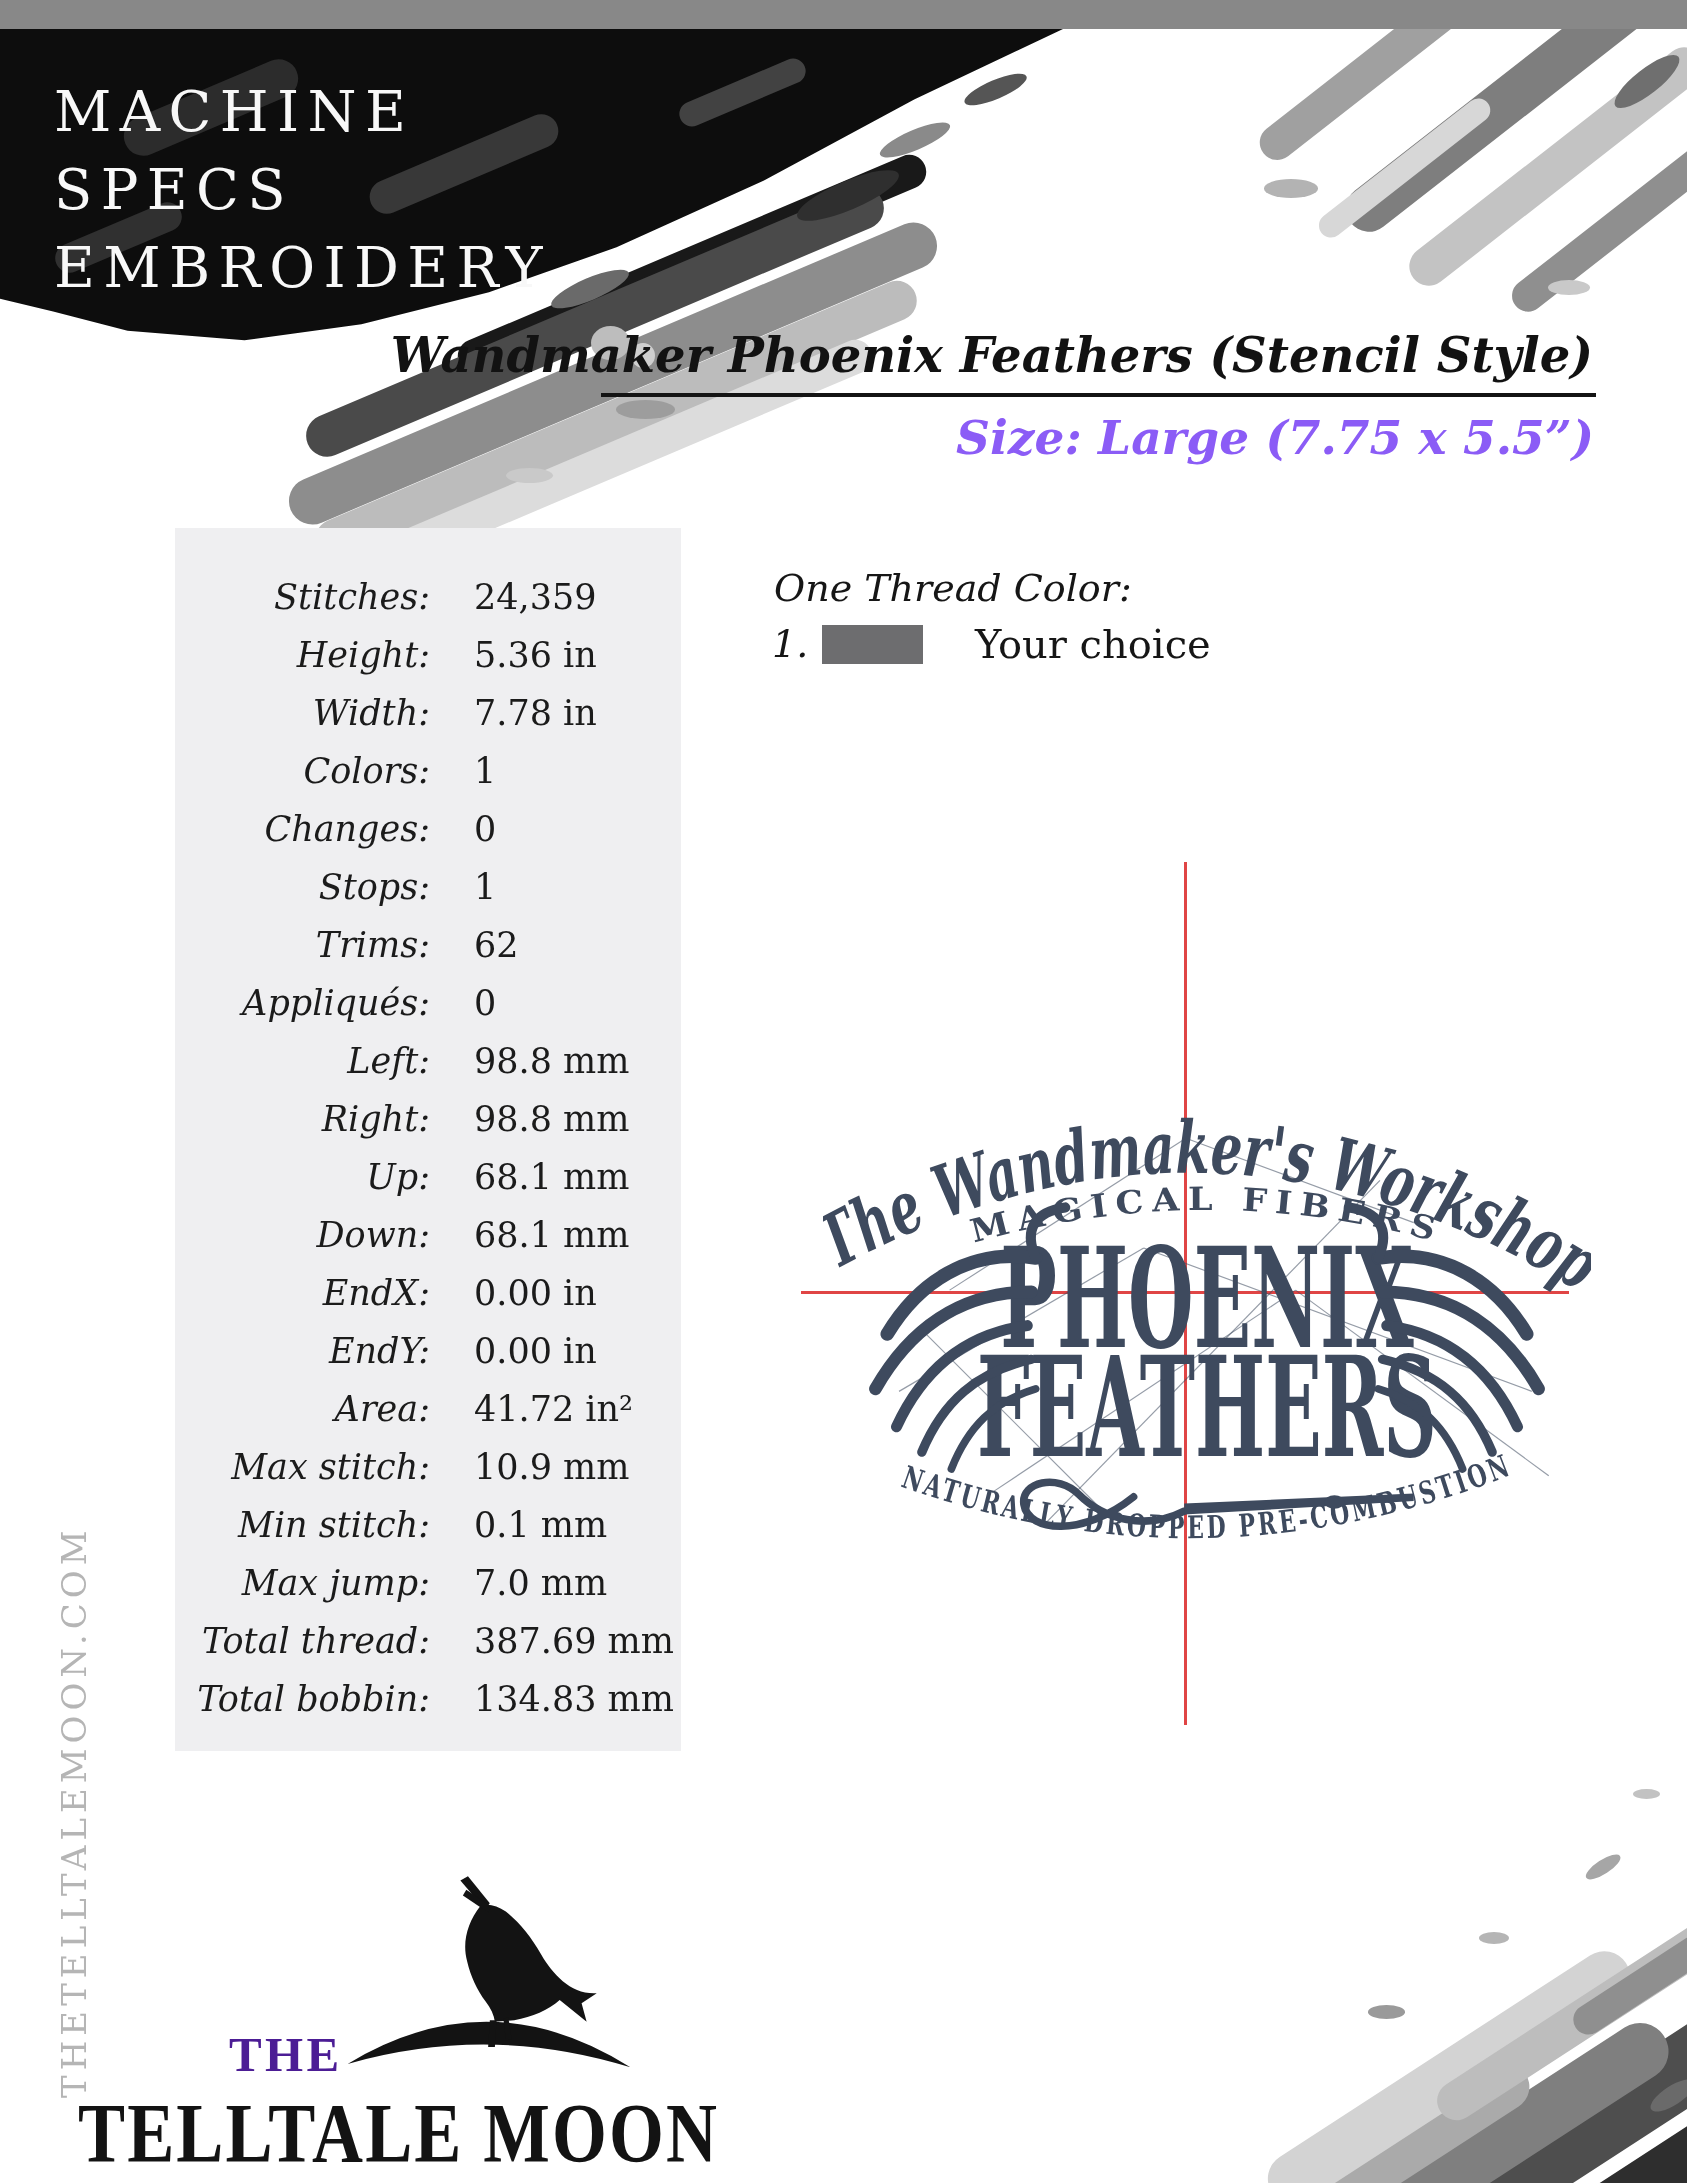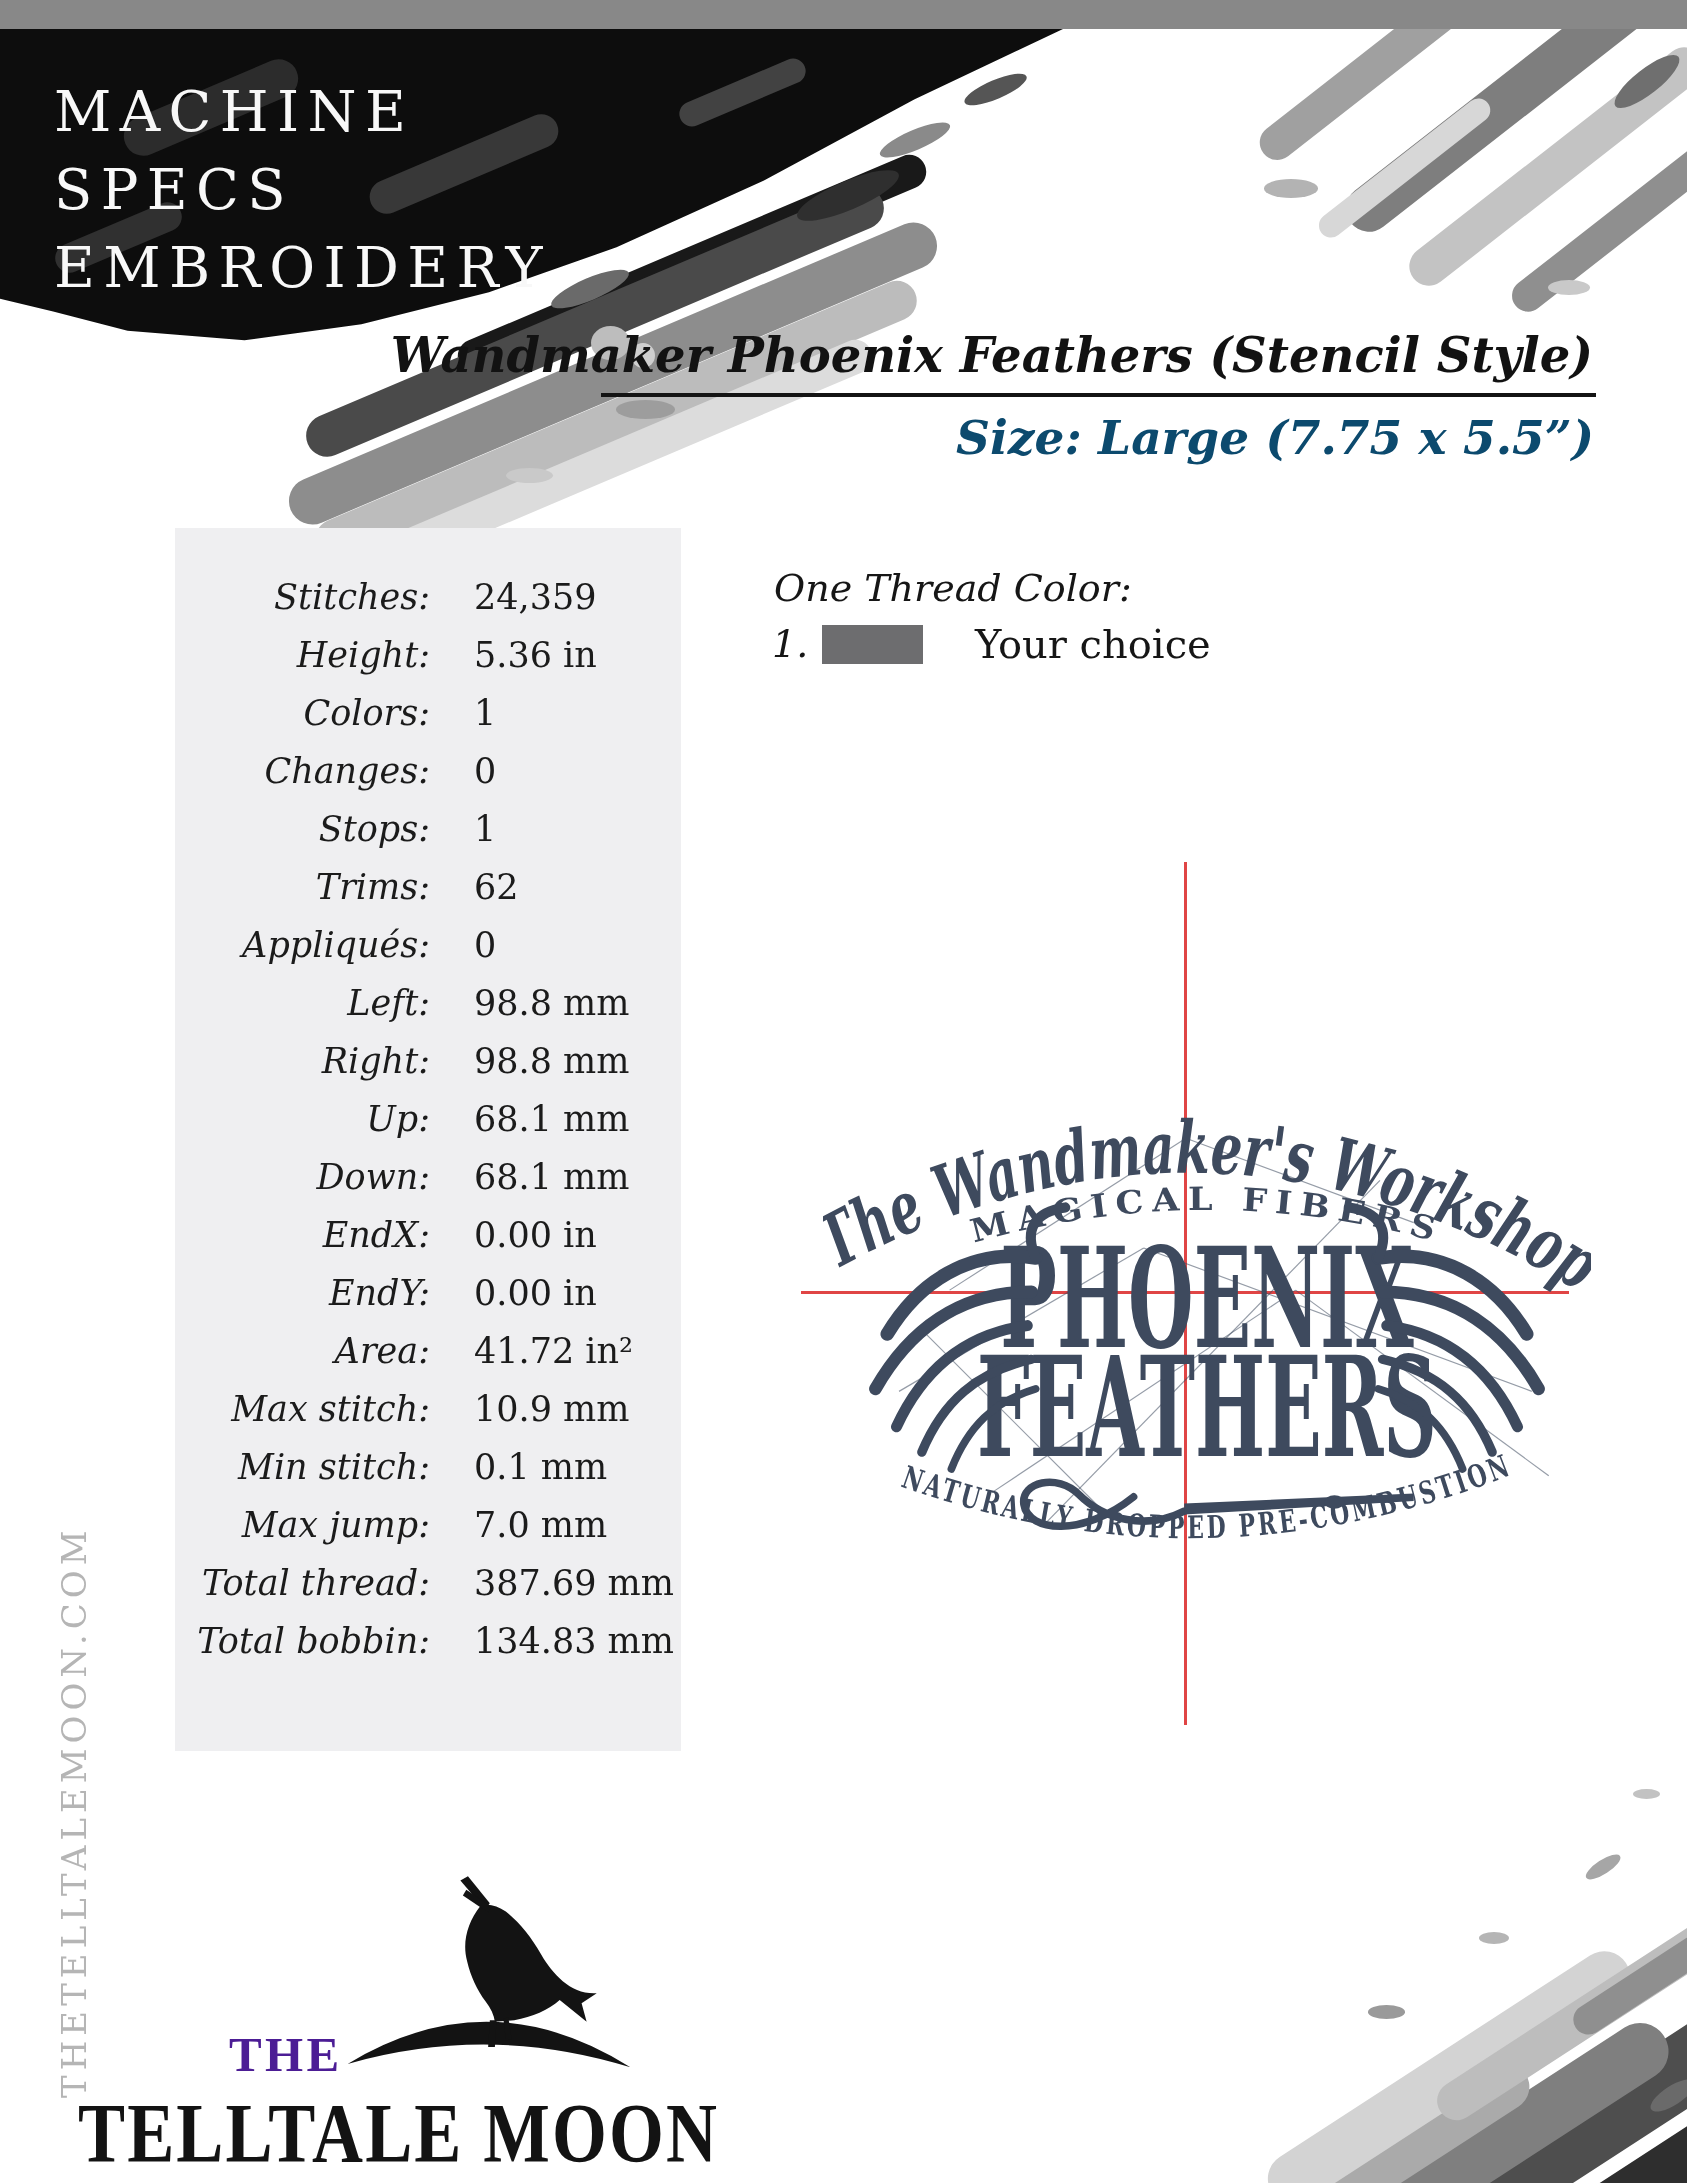--- a/index.html
+++ b/index.html
@@ -12,21 +12,21 @@
   .banner-black{position:absolute;left:0;top:0;width:1063px;height:321px;background:#0d0d0d;
     clip-path:polygon(0% 0%,100% 0%,86% 22%,72% 47%,58% 68%,46% 82%,34% 92%,23% 97%,12% 94%,5% 88%,0% 84%);}
   .page-title{position:absolute;left:54px;top:44px;color:#f8f8f8;font-size:56px;line-height:78px;
     letter-spacing:8.4px;white-space:nowrap;}
 
   
   .design-name{position:absolute;right:94px;top:300px;font-style:italic;font-weight:bold;
     font-size:48px;line-height:1.1;color:#121212;white-space:nowrap;}
   .header-rule{position:absolute;left:601px;top:364px;width:995px;height:4.2px;background:#141414;}
   .size-label{position:absolute;right:93px;top:381px;font-style:italic;font-weight:bold;
-    font-size:47px;line-height:1.2;color:#0c4a6e;white-space:nowrap;}
+    font-size:47px;line-height:1.2;color:#8b5cf6;white-space:nowrap;}
 
   
   .spec-panel{position:absolute;left:175px;top:499px;width:506px;height:1223px;background:#efeff1;
     box-sizing:border-box;padding-top:40px;}
   .spec-row{display:flex;align-items:center;height:58px;}
   .spec-label{flex:0 0 246px;text-align:right;font-style:italic;font-size:35px;color:#1b1b1b;white-space:nowrap;padding-left:9px;}
   .spec-value{margin-left:44px;font-size:35px;color:#1b1b1b;white-space:nowrap;}
 
   
   .thread-heading{position:absolute;left:774px;top:537px;font-style:italic;font-size:38px;color:#161616;}
@@ -105,20 +105,24 @@
     <div id="spec-table">
         <div class="spec-row">
     <span class="spec-label">Stitches:</span>
     <span class="spec-value">24,359</span>
   </div>
         <div class="spec-row">
     <span class="spec-label">Height:</span>
     <span class="spec-value">5.36 in</span>
   </div>
         <div class="spec-row">
+    <span class="spec-label">Width:</span>
+    <span class="spec-value">7.78 in</span>
+  </div>
+        <div class="spec-row">
     <span class="spec-label">Colors:</span>
     <span class="spec-value">1</span>
   </div>
         <div class="spec-row">
     <span class="spec-label">Changes:</span>
     <span class="spec-value">0</span>
   </div>
         <div class="spec-row">
     <span class="spec-label">Stops:</span>
     <span class="spec-value">1</span>

